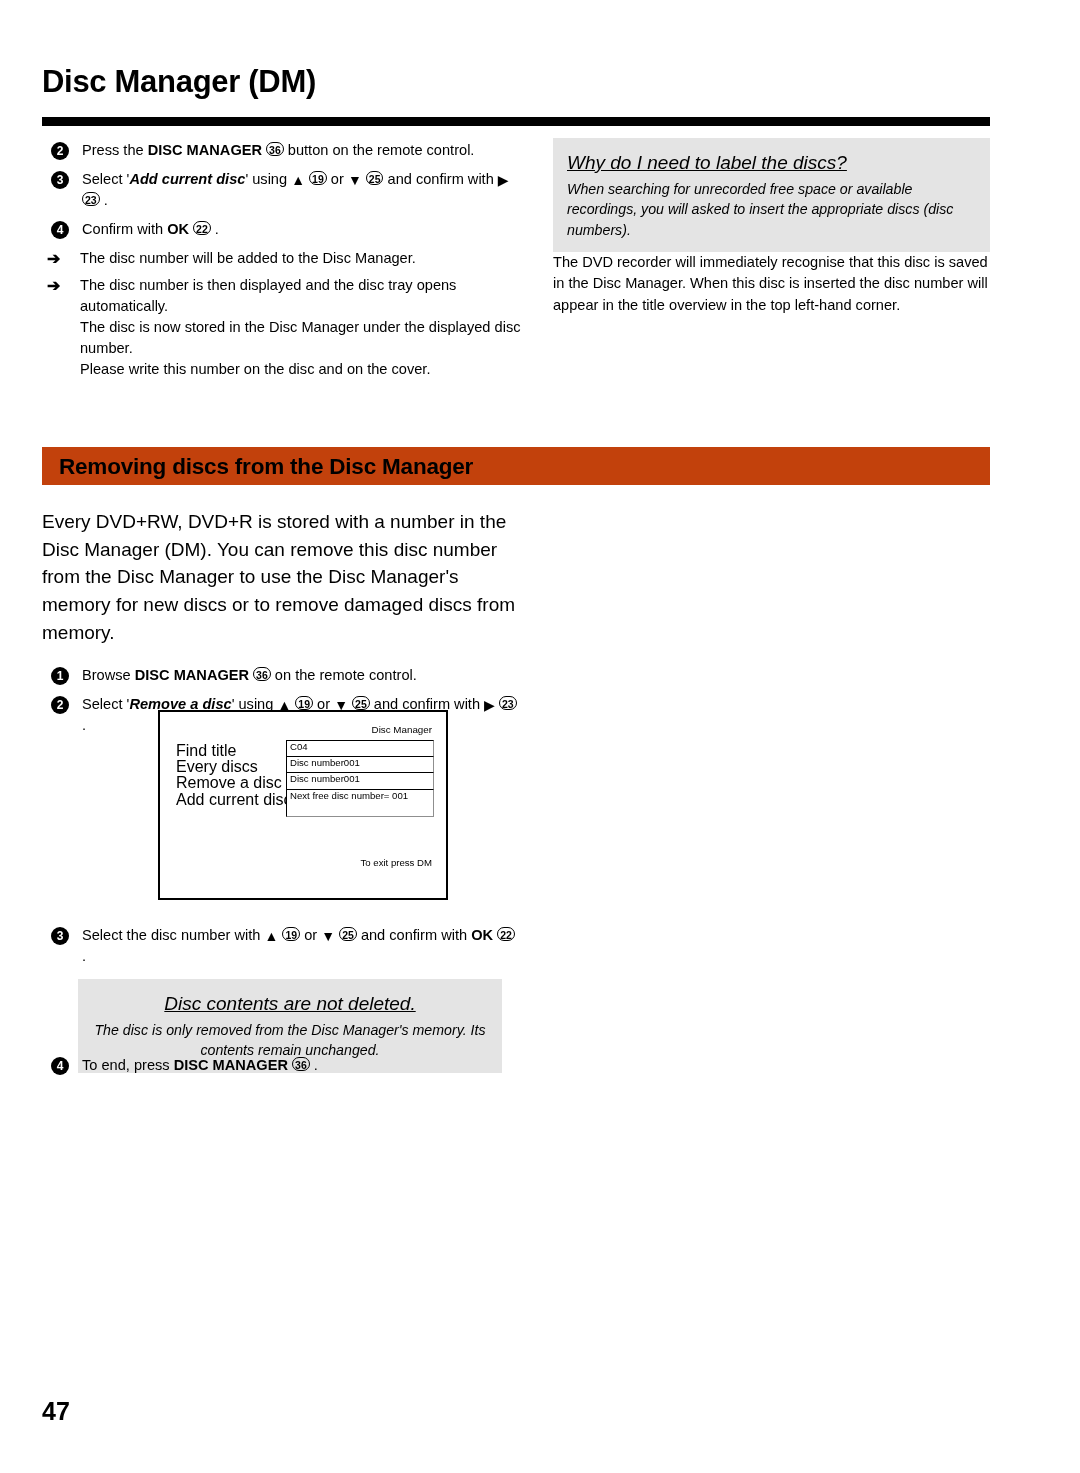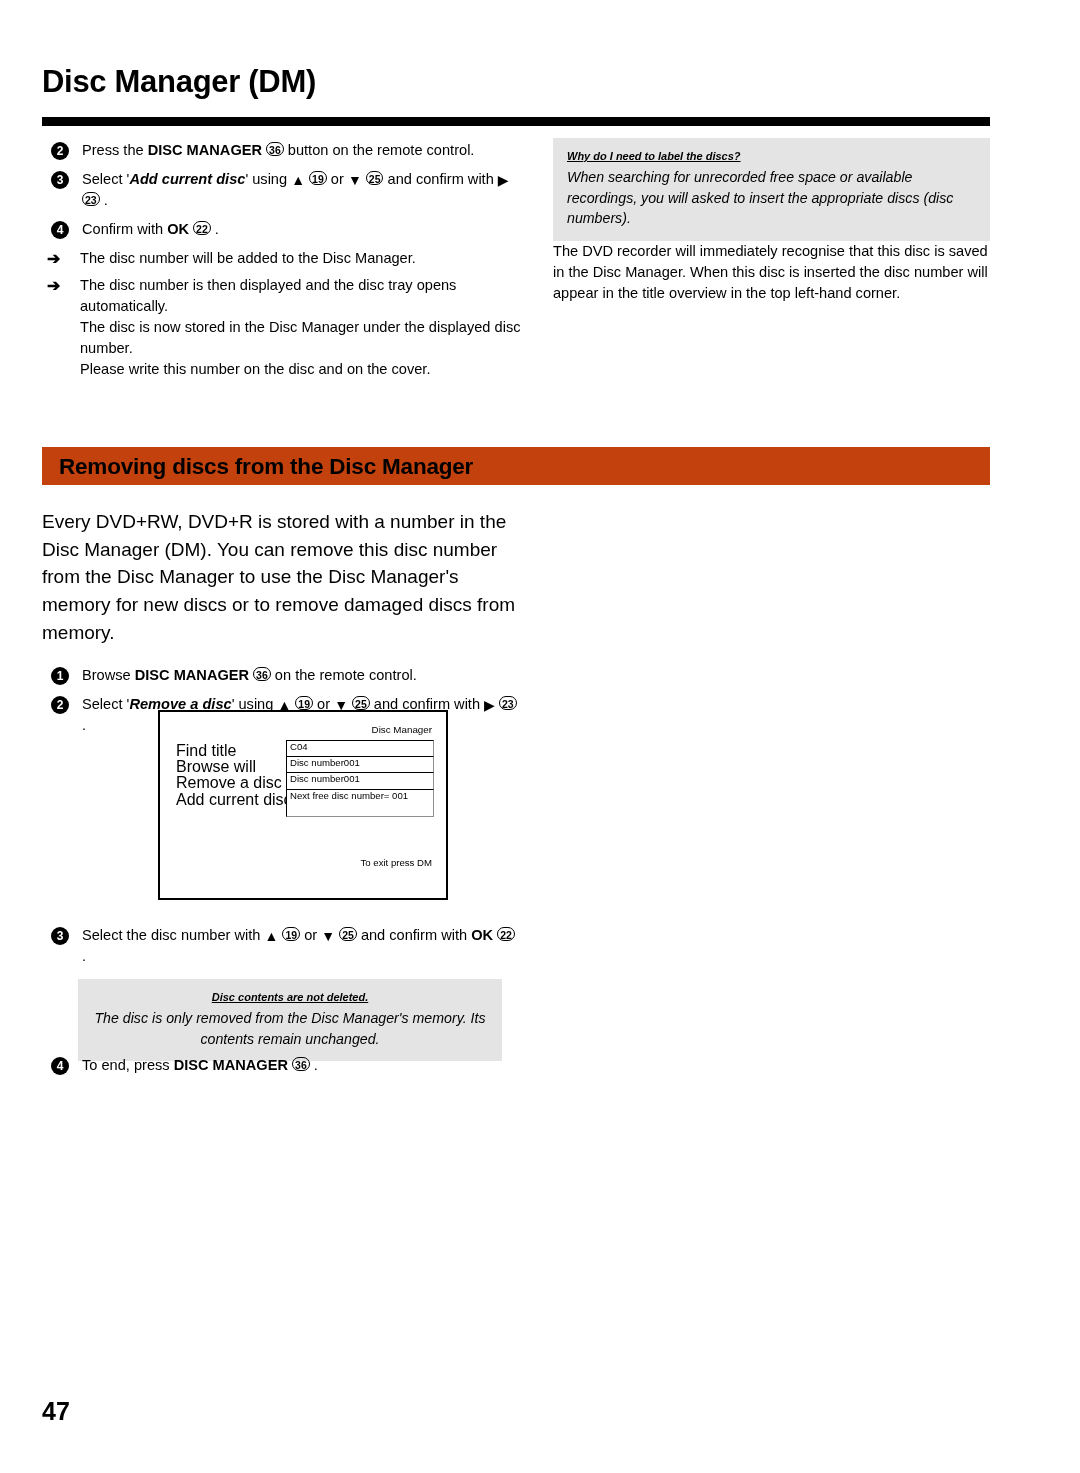--- a/index.html
+++ b/index.html
@@ -122,26 +122,26 @@
   
   .note {
     background: #e4e4e4;
     padding: 11px 14px 12px 14px;
     font-style: italic;
     font-size: 14.2px;
     line-height: 1.45;
     box-sizing: border-box;
   }
   .note-head {
-    font-weight: bold;
+    font-weight: normal;
     font-style: italic;
     text-decoration: underline;
     display: block;
     margin-bottom: 2px;
-    font-size: 11px;
+    font-size: 19px;
   }
 
   .body-text {
     font-size: 14.6px;
     line-height: 1.45;
   }
 
   
   .section-bar {
     position: absolute;
@@ -301,21 +301,21 @@
   </div>
 
   <div class="tv">
     <div class="tv-title">Disc Manager</div>
     <div class="tv-rows" id="tv-rows">
         <div class="tv-row">
           <div class="tv-label">Find title</div>
           <div class="tv-value">C04</div>
         </div>
         <div class="tv-row">
-          <div class="tv-label">Browse will</div>
+          <div class="tv-label">Every discs</div>
           <div class="tv-value">Disc number001</div>
         </div>
         <div class="tv-row">
           <div class="tv-label">Remove a disc</div>
           <div class="tv-value">Disc number001</div>
         </div>
         <div class="tv-row">
           <div class="tv-label">Add current disc</div>
           <div class="tv-value">Next free disc number= 001</div>
         </div>

